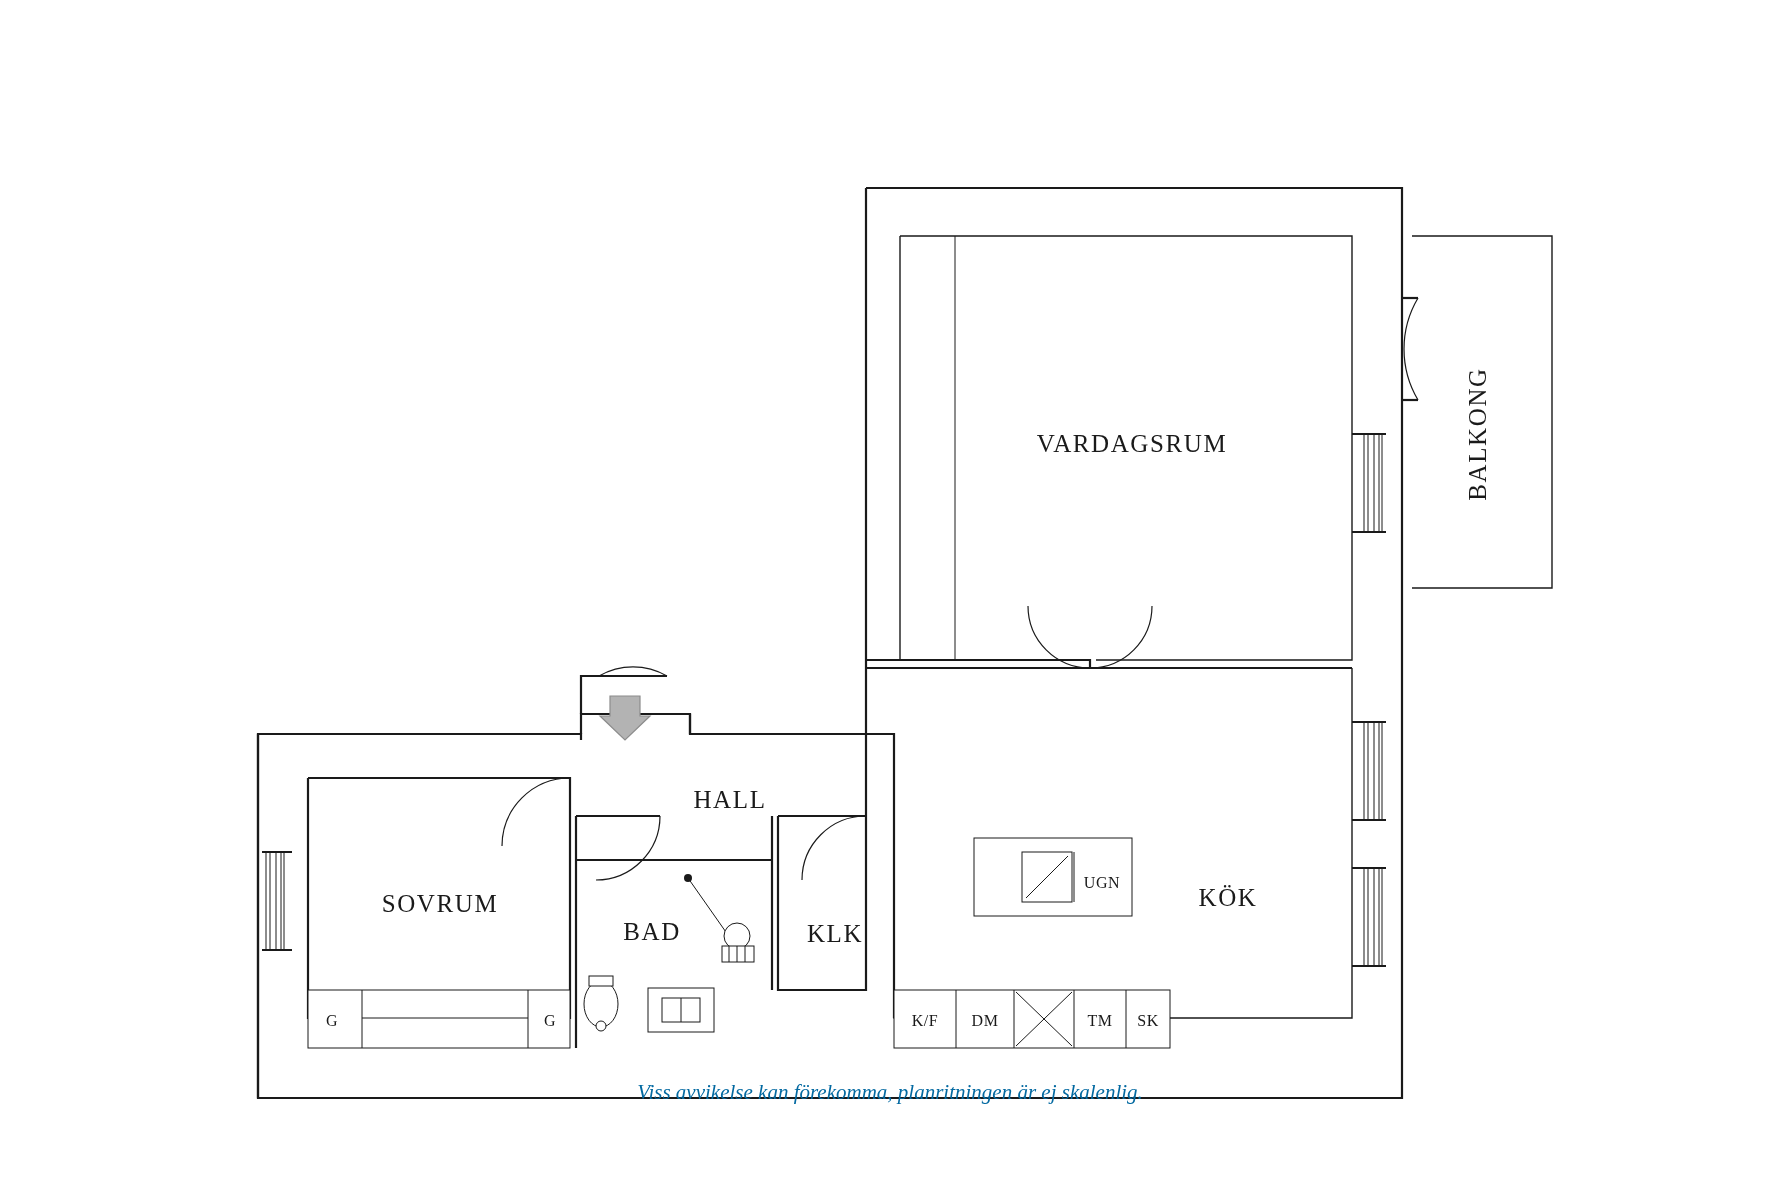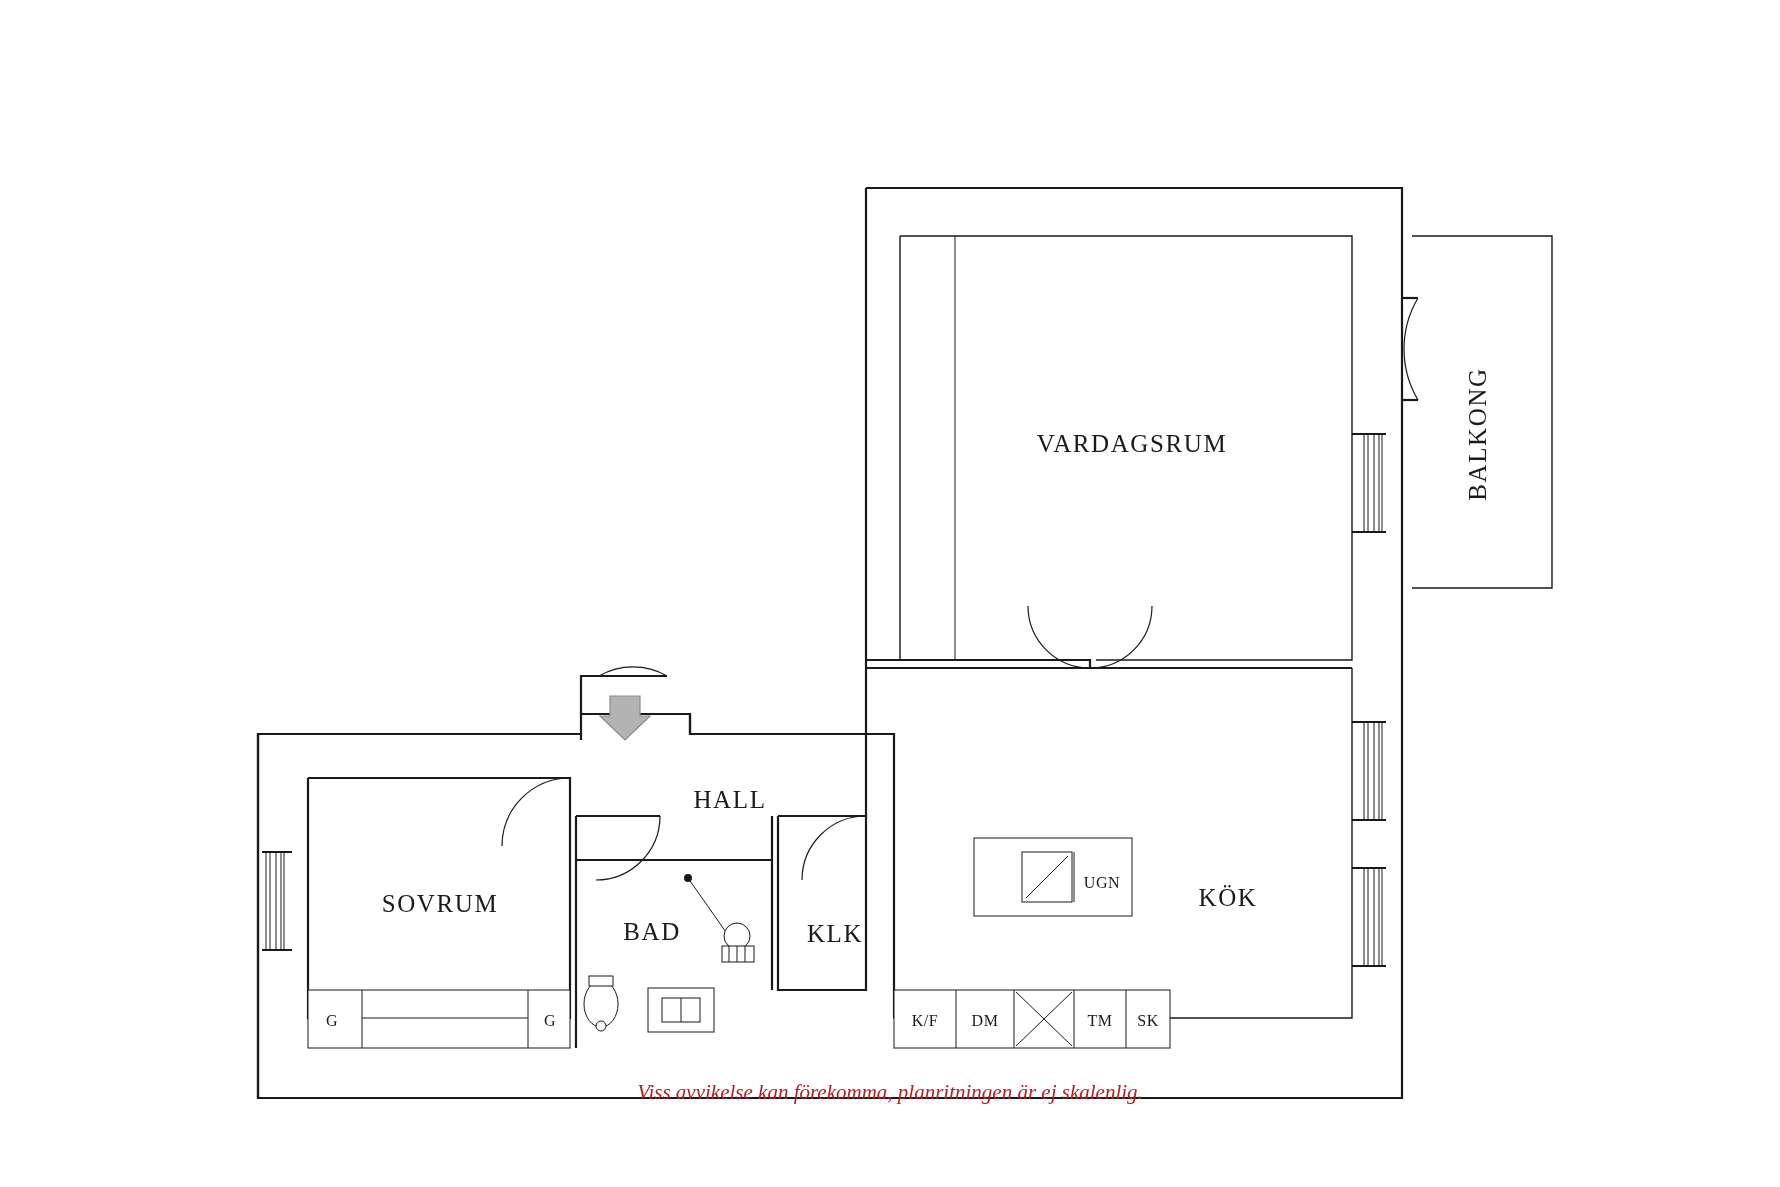--- a/index.html
+++ b/index.html
@@ -46,21 +46,21 @@
   }
   .caption {
     position: absolute;
     left: 0;
     top: 1080px;
     width: 1780px;
     text-align: center;
     font-family: "Liberation Serif", serif;
     font-style: italic;
     font-size: 21px;
-    color: #b91c1c;
+    color: #0369a1;
   }
   .arrow-fill { fill: #b3b3b3; stroke: #8c8c8c; stroke-width: 1.2; }
 </style>
 </head>
 <body>
 
 <div id="floorplan-wrap">
 <svg id="floorplan" viewBox="0 0 1780 1187" xmlns="http://www.w3.org/2000/svg">
 
   <g>

